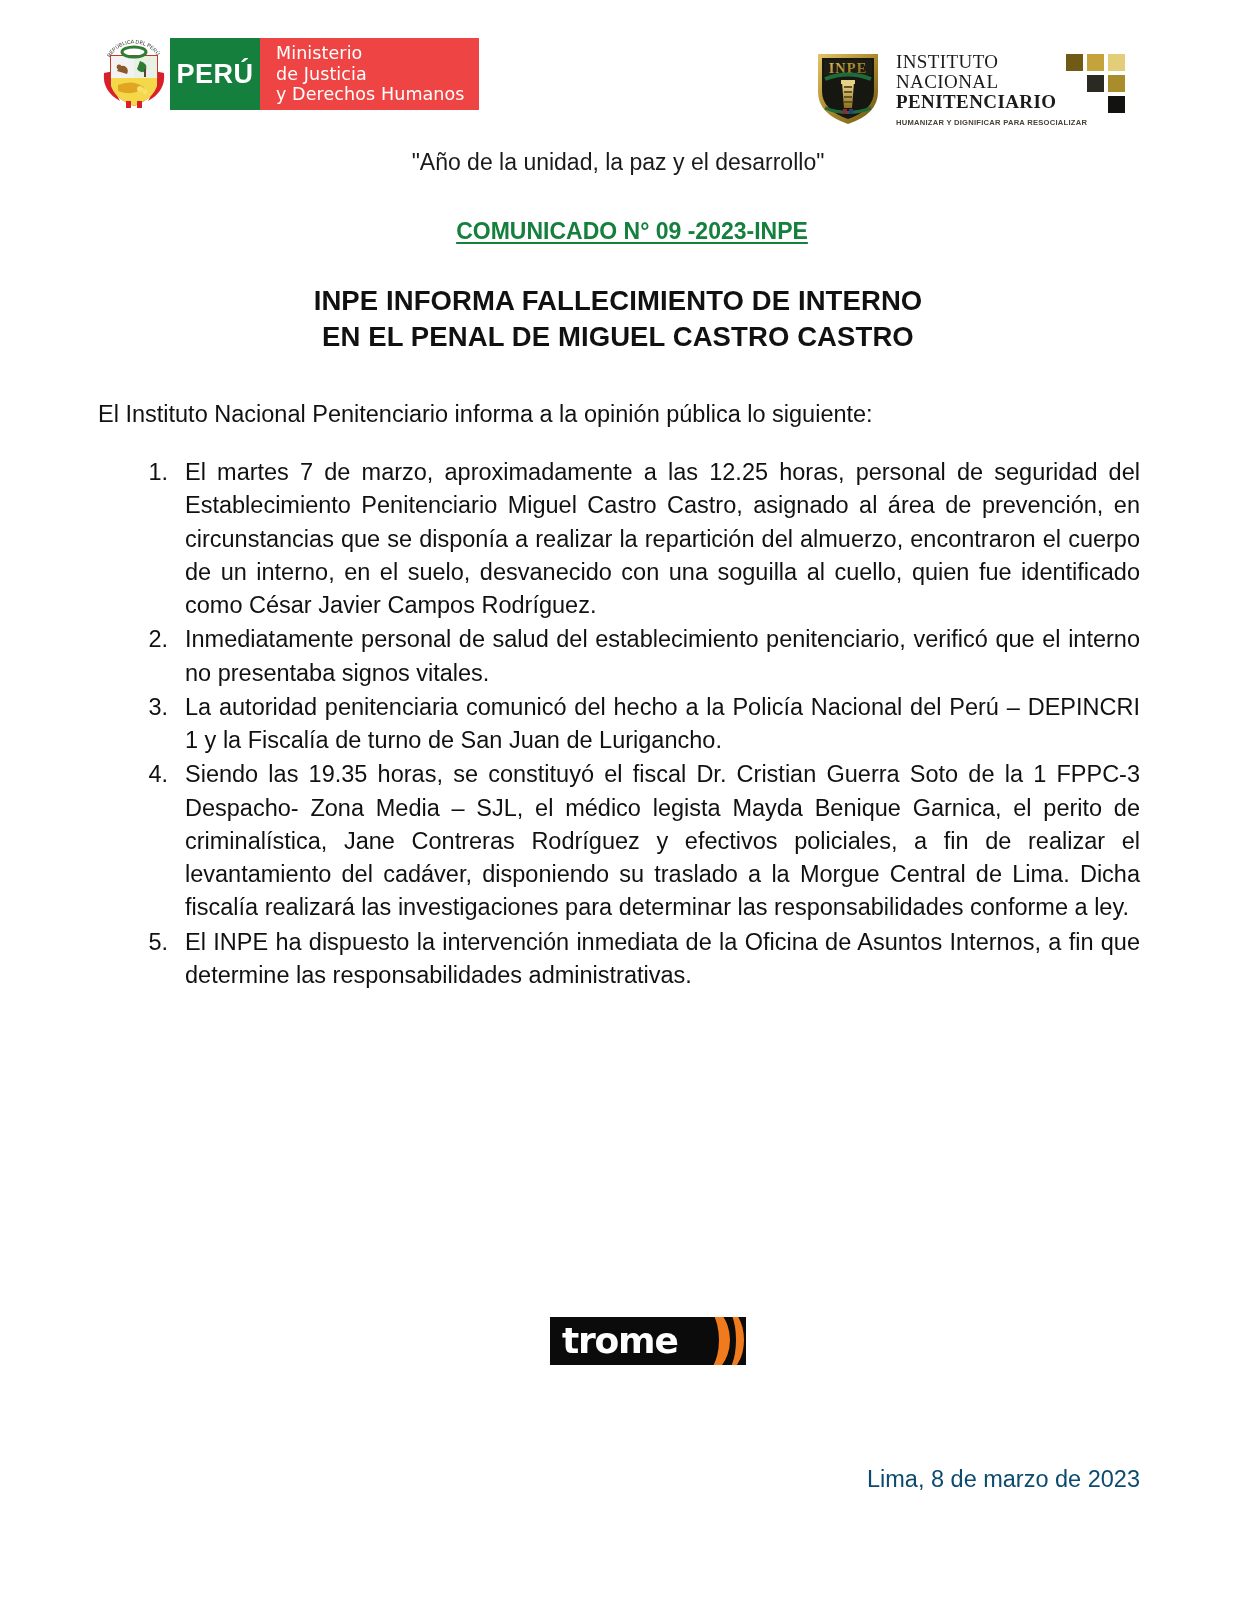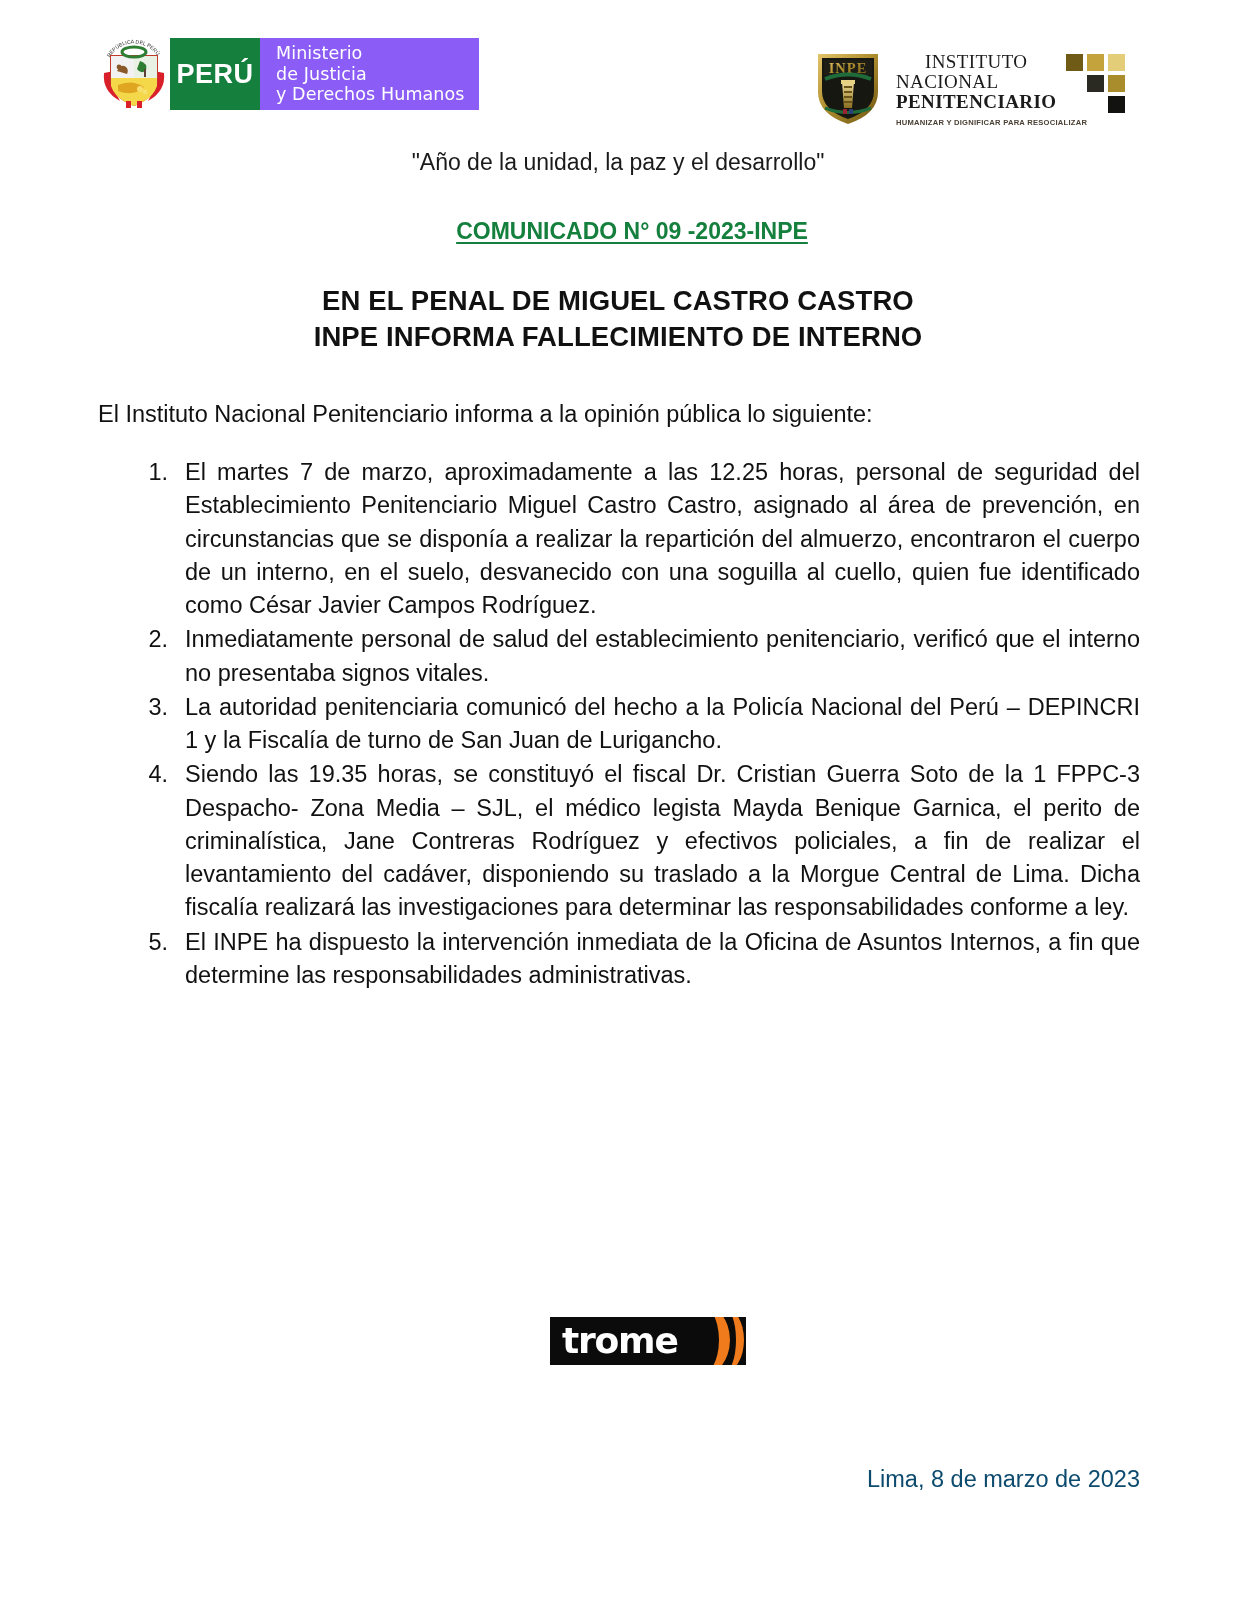--- a/index.html
+++ b/index.html
@@ -55,21 +55,21 @@
     display: flex;
     align-items: center;
     justify-content: center;
     color: #ffffff;
     font-size: 27px;
     font-weight: 700;
     letter-spacing: 0.5px;
     font-family: "Liberation Sans", sans-serif;
   }
   .minjus-name {
-    background: #8b5cf6;
+    background: #ef4444;
     color: #ffffff;
     padding: 6px 14px 6px 16px;
     display: flex;
     flex-direction: column;
     justify-content: center;
     line-height: 1.18;
     font-size: 17.5px;
     font-family: "DejaVu Sans", sans-serif;
     letter-spacing: 0.1px;
   }
@@ -98,21 +98,21 @@
     display: flex;
     align-items: flex-start;
   }
   .inpe-words-col {
     display: flex;
     flex-direction: column;
     line-height: 1.04;
     font-family: "Liberation Serif", serif;
     color: #1b1b1b;
   }
-  .inpe-w1 { font-size: 19px; letter-spacing: 0.4px; text-align: center; }
+  .inpe-w1 { font-size: 19px; letter-spacing: 0.4px; }
   .inpe-w2 { font-size: 19px; letter-spacing: 0.4px; }
   .inpe-w3 { font-size: 19px; letter-spacing: 0.4px; font-weight: 700; }
   .inpe-squares {
     margin-left: 10px;
     margin-top: 2px;
     display: grid;
     grid-template-columns: repeat(3, 17px);
     grid-template-rows: repeat(3, 17px);
     gap: 4px;
   }
@@ -356,22 +356,22 @@
     </div>
   </div>
 
   <div class="motto">"Año de la unidad, la paz y el desarrollo"</div>
 
   <div class="comunicado">
     <u>COMUNICADO N° 09 -2023-INPE</u>
   </div>
 
   <div class="doc-title">
+    <div>INPE INFORMA FALLECIMIENTO DE INTERNO</div>
     <div>EN EL PENAL DE MIGUEL CASTRO CASTRO</div>
-    <div>INPE INFORMA FALLECIMIENTO DE INTERNO</div>
   </div>
 
   <p class="intro">El Instituto Nacional Penitenciario informa a la opinión pública lo siguiente:</p>
 
   <ol class="items">
     <li>El martes 7 de marzo, aproximadamente a las 12.25 horas, personal de seguridad del Establecimiento Penitenciario Miguel Castro Castro, asignado al área de prevención, en circunstancias que se disponía a realizar la repartición del almuerzo, encontraron el cuerpo de un interno, en el suelo, desvanecido con una soguilla al  cuello, quien fue identificado como César Javier Campos Rodríguez.</li>
     <li>Inmediatamente personal de salud del establecimiento penitenciario, verificó que el interno no presentaba signos vitales.</li>
     <li>La autoridad penitenciaria comunicó del hecho a la Policía Nacional del Perú – DEPINCRI 1 y la Fiscalía de turno de San Juan de Lurigancho.</li>
     <li>Siendo las 19.35 horas, se constituyó el fiscal Dr. Cristian Guerra Soto de la 1 FPPC-3 Despacho- Zona Media – SJL, el médico legista Mayda Benique Garnica, el perito de criminalística, Jane Contreras Rodríguez y efectivos policiales, a fin de realizar el levantamiento del cadáver, disponiendo su traslado a la Morgue Central de Lima. Dicha fiscalía realizará las investigaciones para determinar las responsabilidades conforme a ley.</li>
     <li>El INPE ha dispuesto la intervención inmediata de la Oficina de Asuntos Internos, a fin que determine las responsabilidades administrativas.</li>

